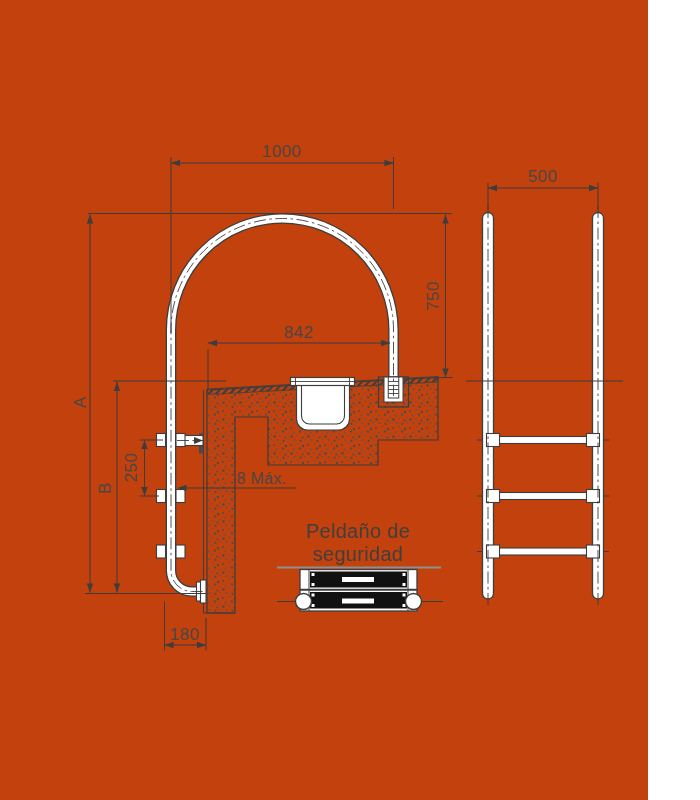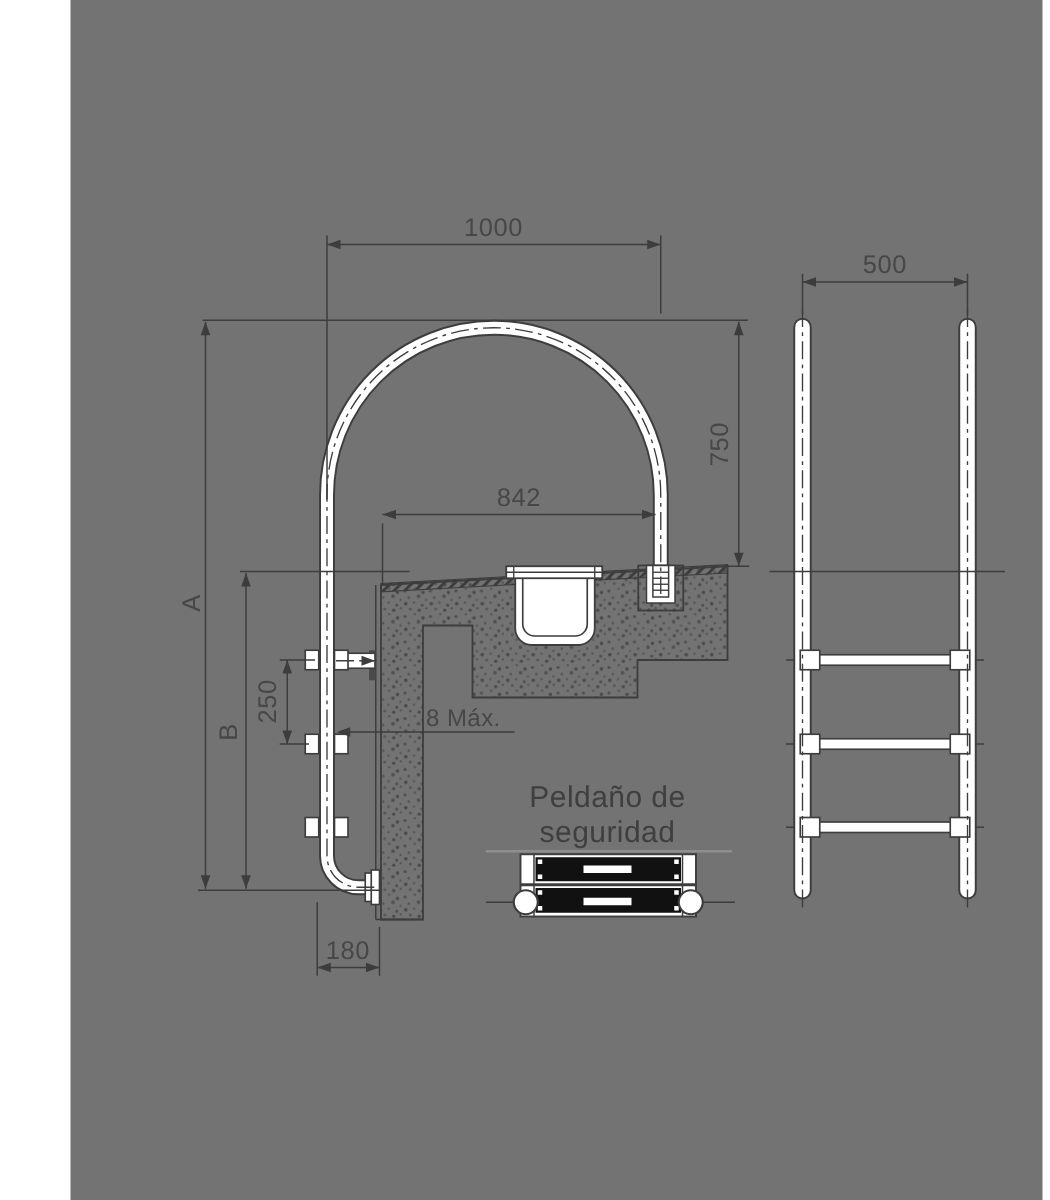--- a/index.html
+++ b/index.html
@@ -1,16 +1,16 @@
 <!DOCTYPE html>
 <html><head>
 <meta charset="utf-8">
 <style>
   html,body{margin:0;padding:0;background:#ffffff;}
-  #stage{position:relative;width:648px;height:800px;background:#737373;overflow:hidden;margin-left:47px;}
+  #stage{position:relative;width:648px;height:800px;background:#c2410c;overflow:hidden;}
   svg{display:block;}
   svg text{font-family:"Liberation Sans","DejaVu Sans",sans-serif;fill:#474747;}
   .d17{font-size:17px;letter-spacing:.4px;}
   .d16{font-size:16px;letter-spacing:.3px;}
   .t20{font-size:20px;fill:#3f3f3f;letter-spacing:.3px;}
   .ln{stroke:#3d3d3d;stroke-width:1;fill:none;}
   .thin{stroke:#3d3d3d;stroke-width:.9;fill:none;}
   .tube{stroke:#3d3d3d;fill:#ffffff;}
   .arr{fill:#3d3d3d;stroke:none;}
   .cl{stroke:#3d3d3d;stroke-width:.9;fill:none;stroke-dasharray:12 3.5 2.5 3.5;}

